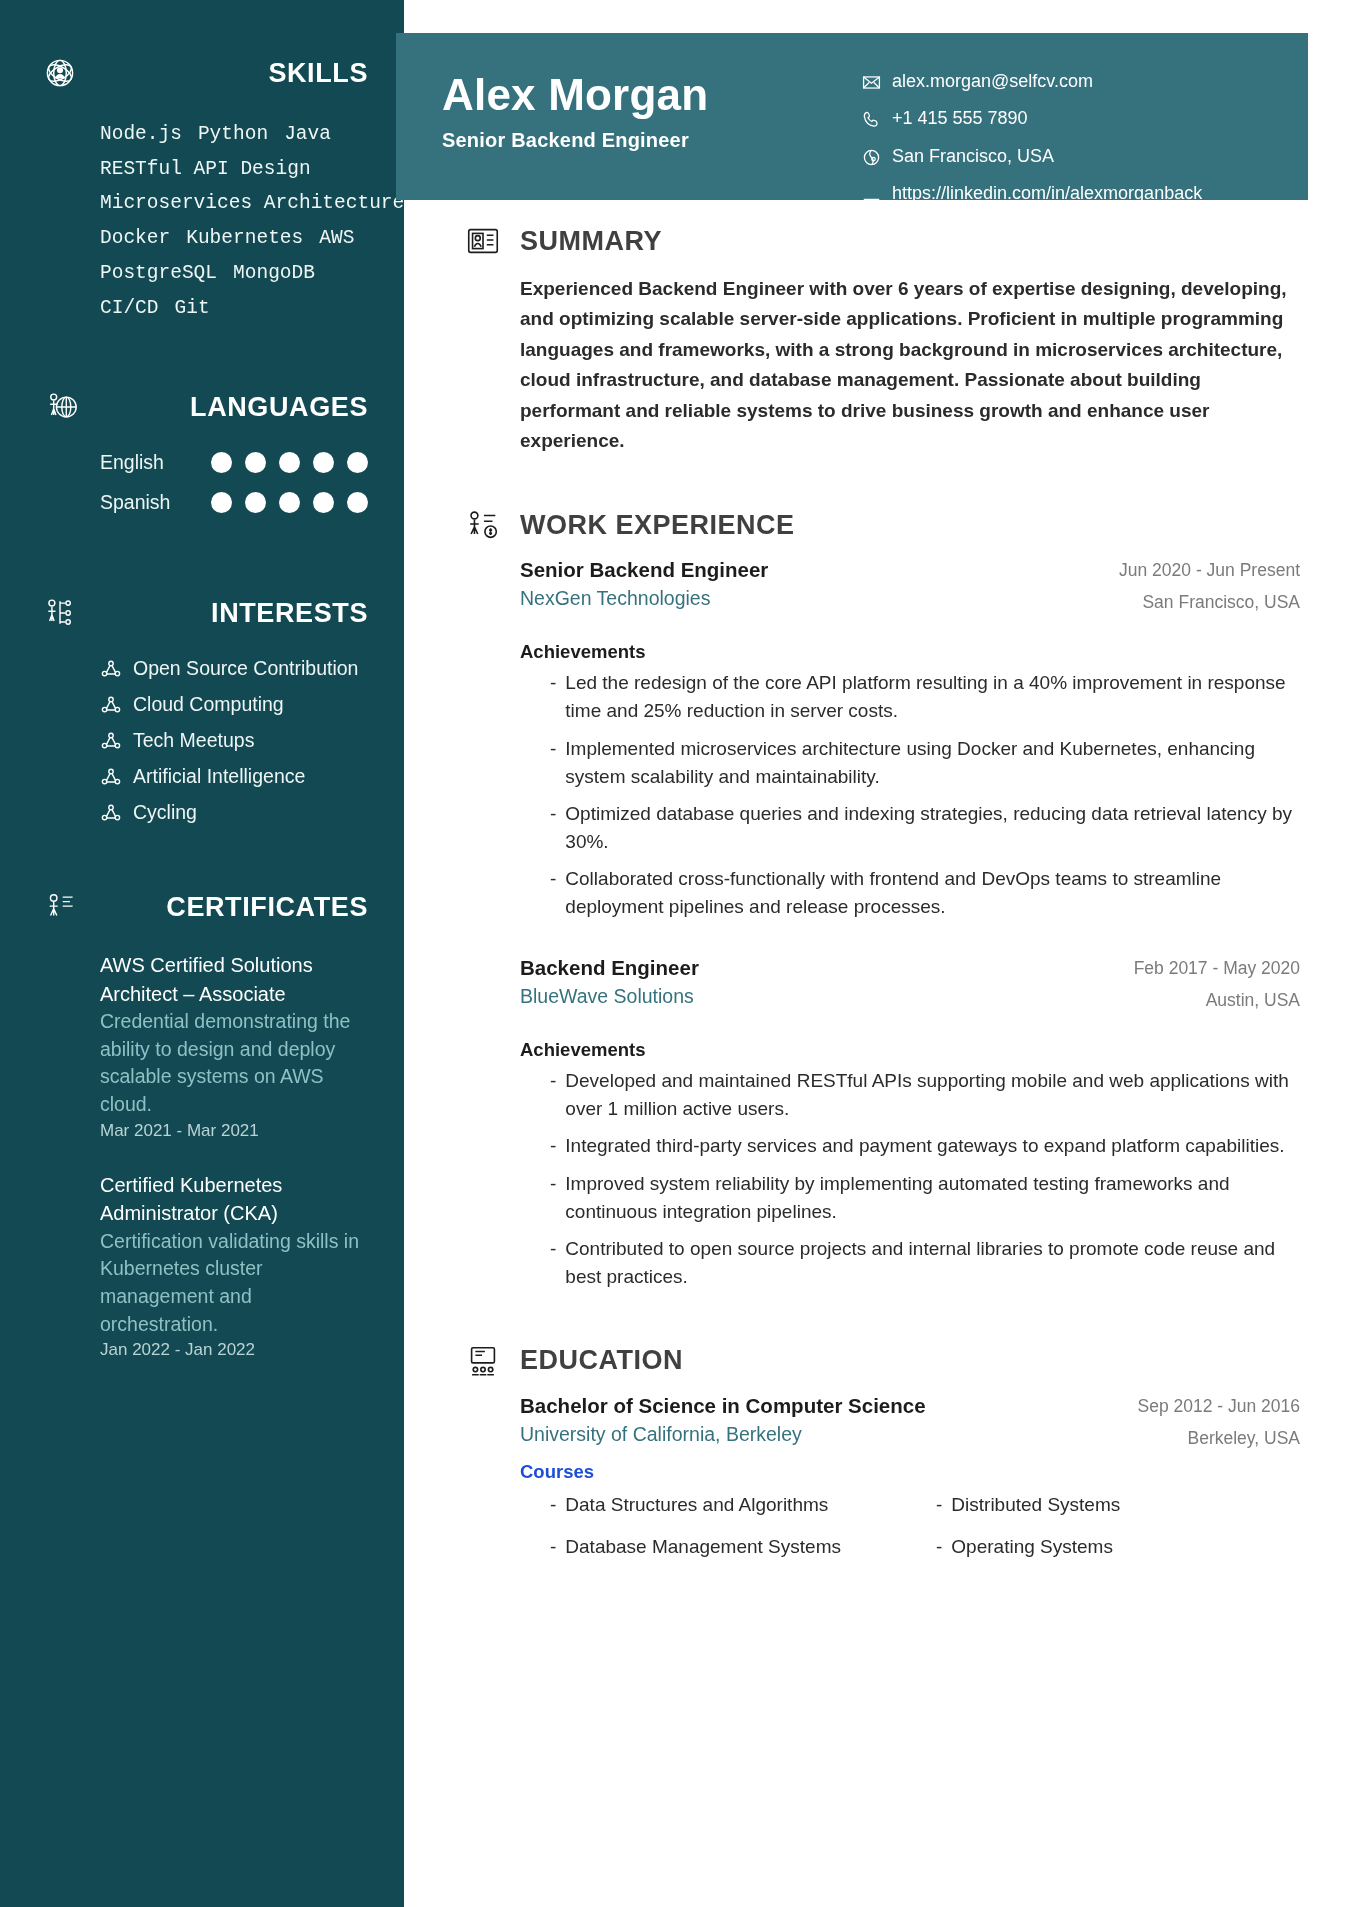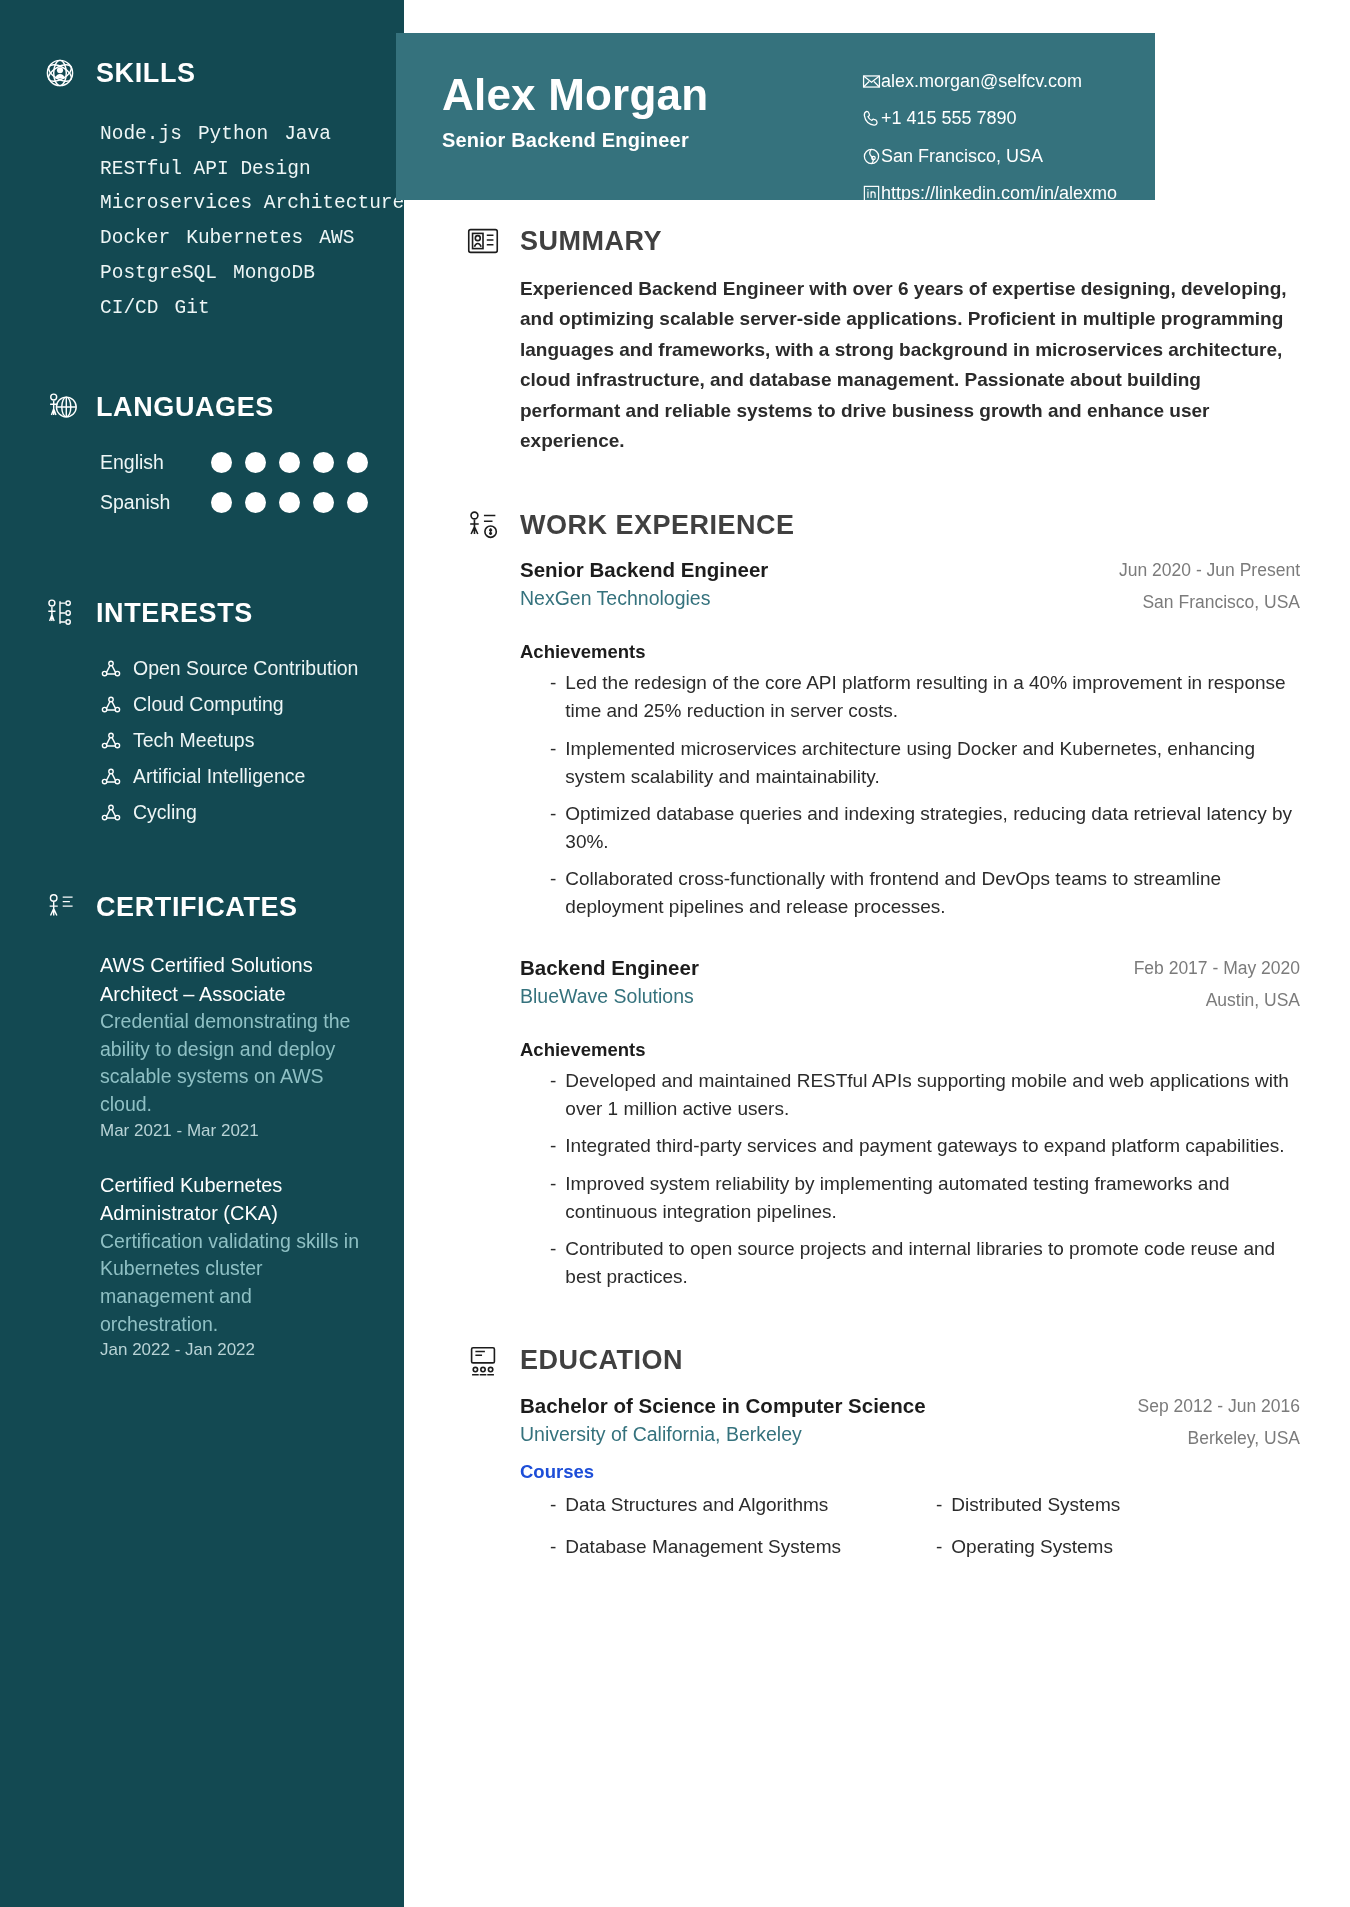--- a/index.html
+++ b/index.html
@@ -17,20 +17,21 @@
     position:absolute; left:0; top:0;
     width:404px; height:1907px;
     background:#134952;
     color:#ffffff;
     padding:55px 0 0 0;
   }
   .side-sec { padding:0 36px 0 42px; }
   .side-head {
     display:flex; align-items:center; gap:18px;
     margin-bottom:26px;
+    justify-content:space-between;
   }
   .side-head .ttl {
     font-size:27px; font-weight:bold; letter-spacing:0.6px;
     color:#ffffff;
   }
   .ico { width:36px; height:36px; flex:0 0 36px; display:block; }
   .ico svg { width:100%; height:100%; display:block; }
 
   .skill-rows { padding-left:58px;font-family:Liberation Mono, monospace; }
   .skill-row {
@@ -56,35 +57,35 @@
   .cert-title { font-size:20px; color:#ffffff; line-height:1.42; }
   .cert-desc { font-size:19.5px; color:#8fc0c4; line-height:1.42; }
   .cert-date { font-size:17px; color:#b9d3d6; margin-top:2px; }
 
   .gap-lg { height:64px; }
   .gap-md { height:52px; }
 
   
   .header-card {
     position:absolute; left:396px; top:33px;
-    width:759px; height:167px;
+    width:912px; height:167px;
     background:#35727d;
   }
   .hc-inner { display:flex; height:100%; padding:26px 32px 0 46px; }
   .hc-left { flex:0 0 420px; padding-top:12px; }
   .hc-name {
     font-size:44px; font-weight:bold; color:#ffffff;
     letter-spacing:0.2px; line-height:1.1;
   }
   .hc-role {
     font-size:20px; font-weight:bold; color:#ffffff;
     margin-top:10px; letter-spacing:0.2px;
   }
   .hc-right { flex:1; padding-top:10px; }
-  .c-row { display:flex; align-items:flex-start; margin-bottom:13px; }
+  .c-row { display:flex; align-items:center; gap:11px; margin-bottom:13px; }
   .c-ico { width:19px; height:19px; flex:0 0 19px; margin-top:3px; }
   .c-ico svg { width:100%; height:100%; display:block; }
   .c-txt { font-size:18px; color:#ffffff; line-height:1.35; }
   .c-link { text-decoration:underline; word-break:break-all; max-width:312px; display:block; }
 
   
   .main {
     position:absolute; left:404px; top:200px;
     width:946px; padding:22px 50px 0 60px;
   }

